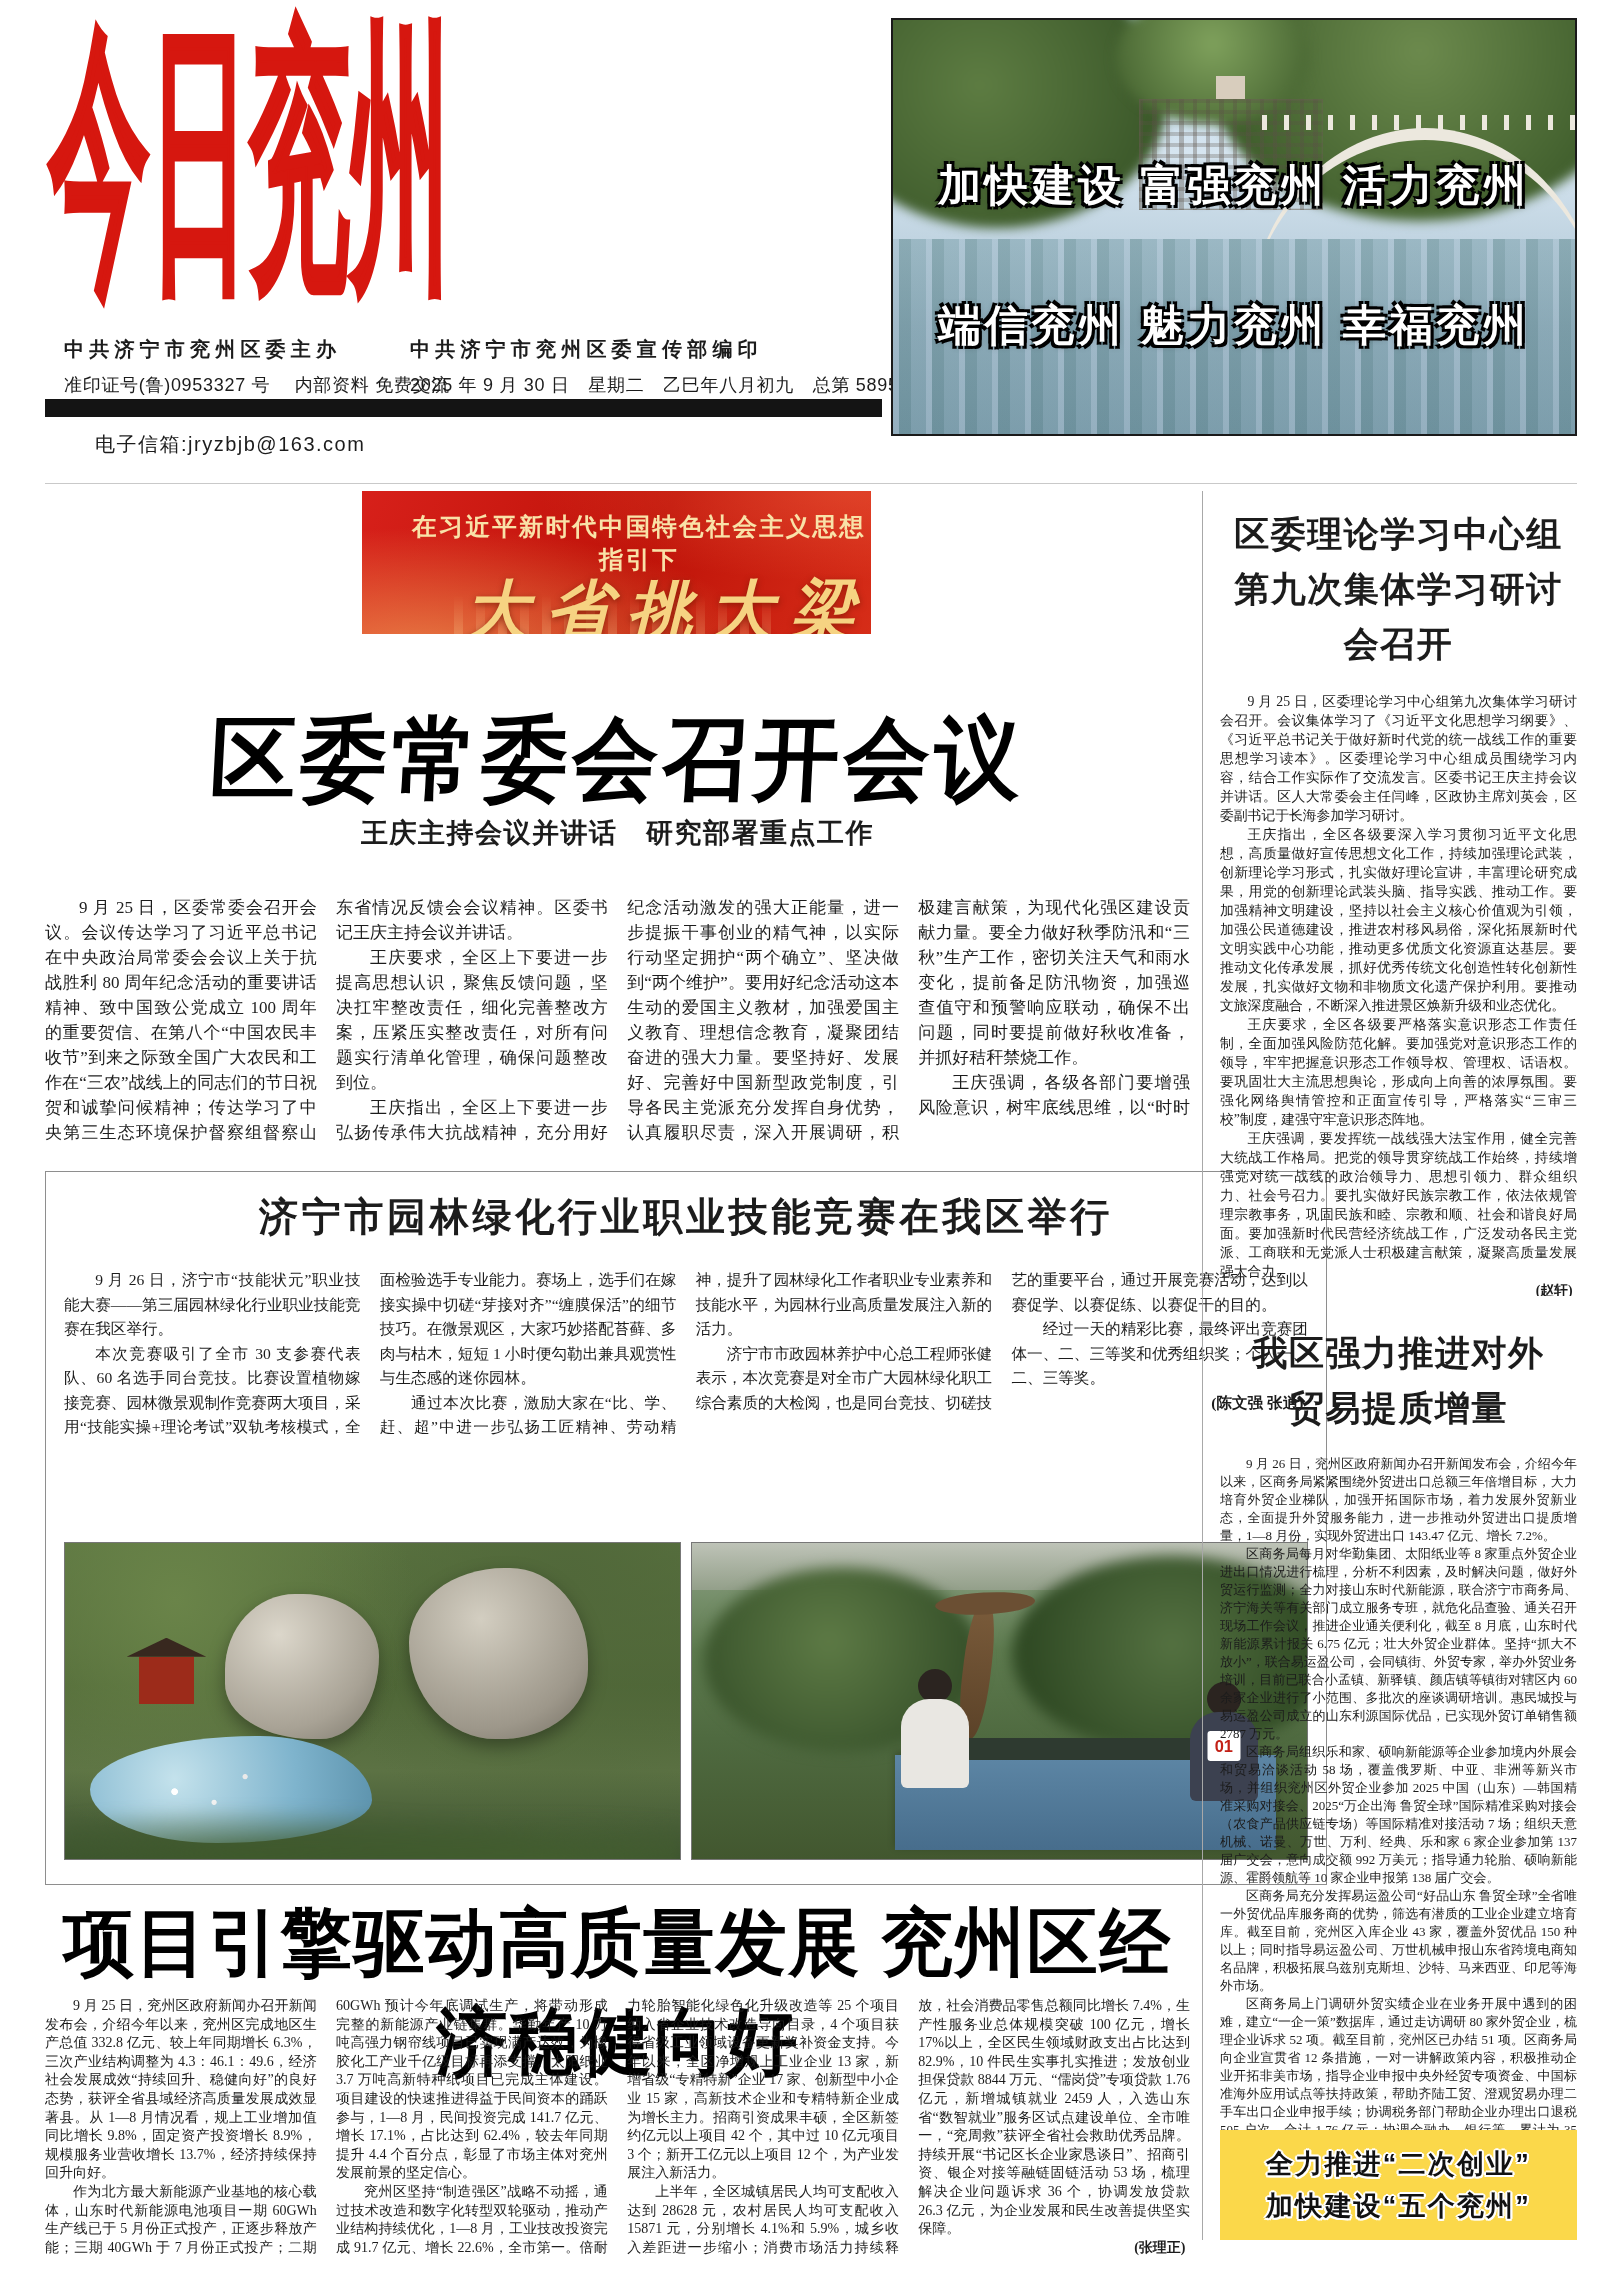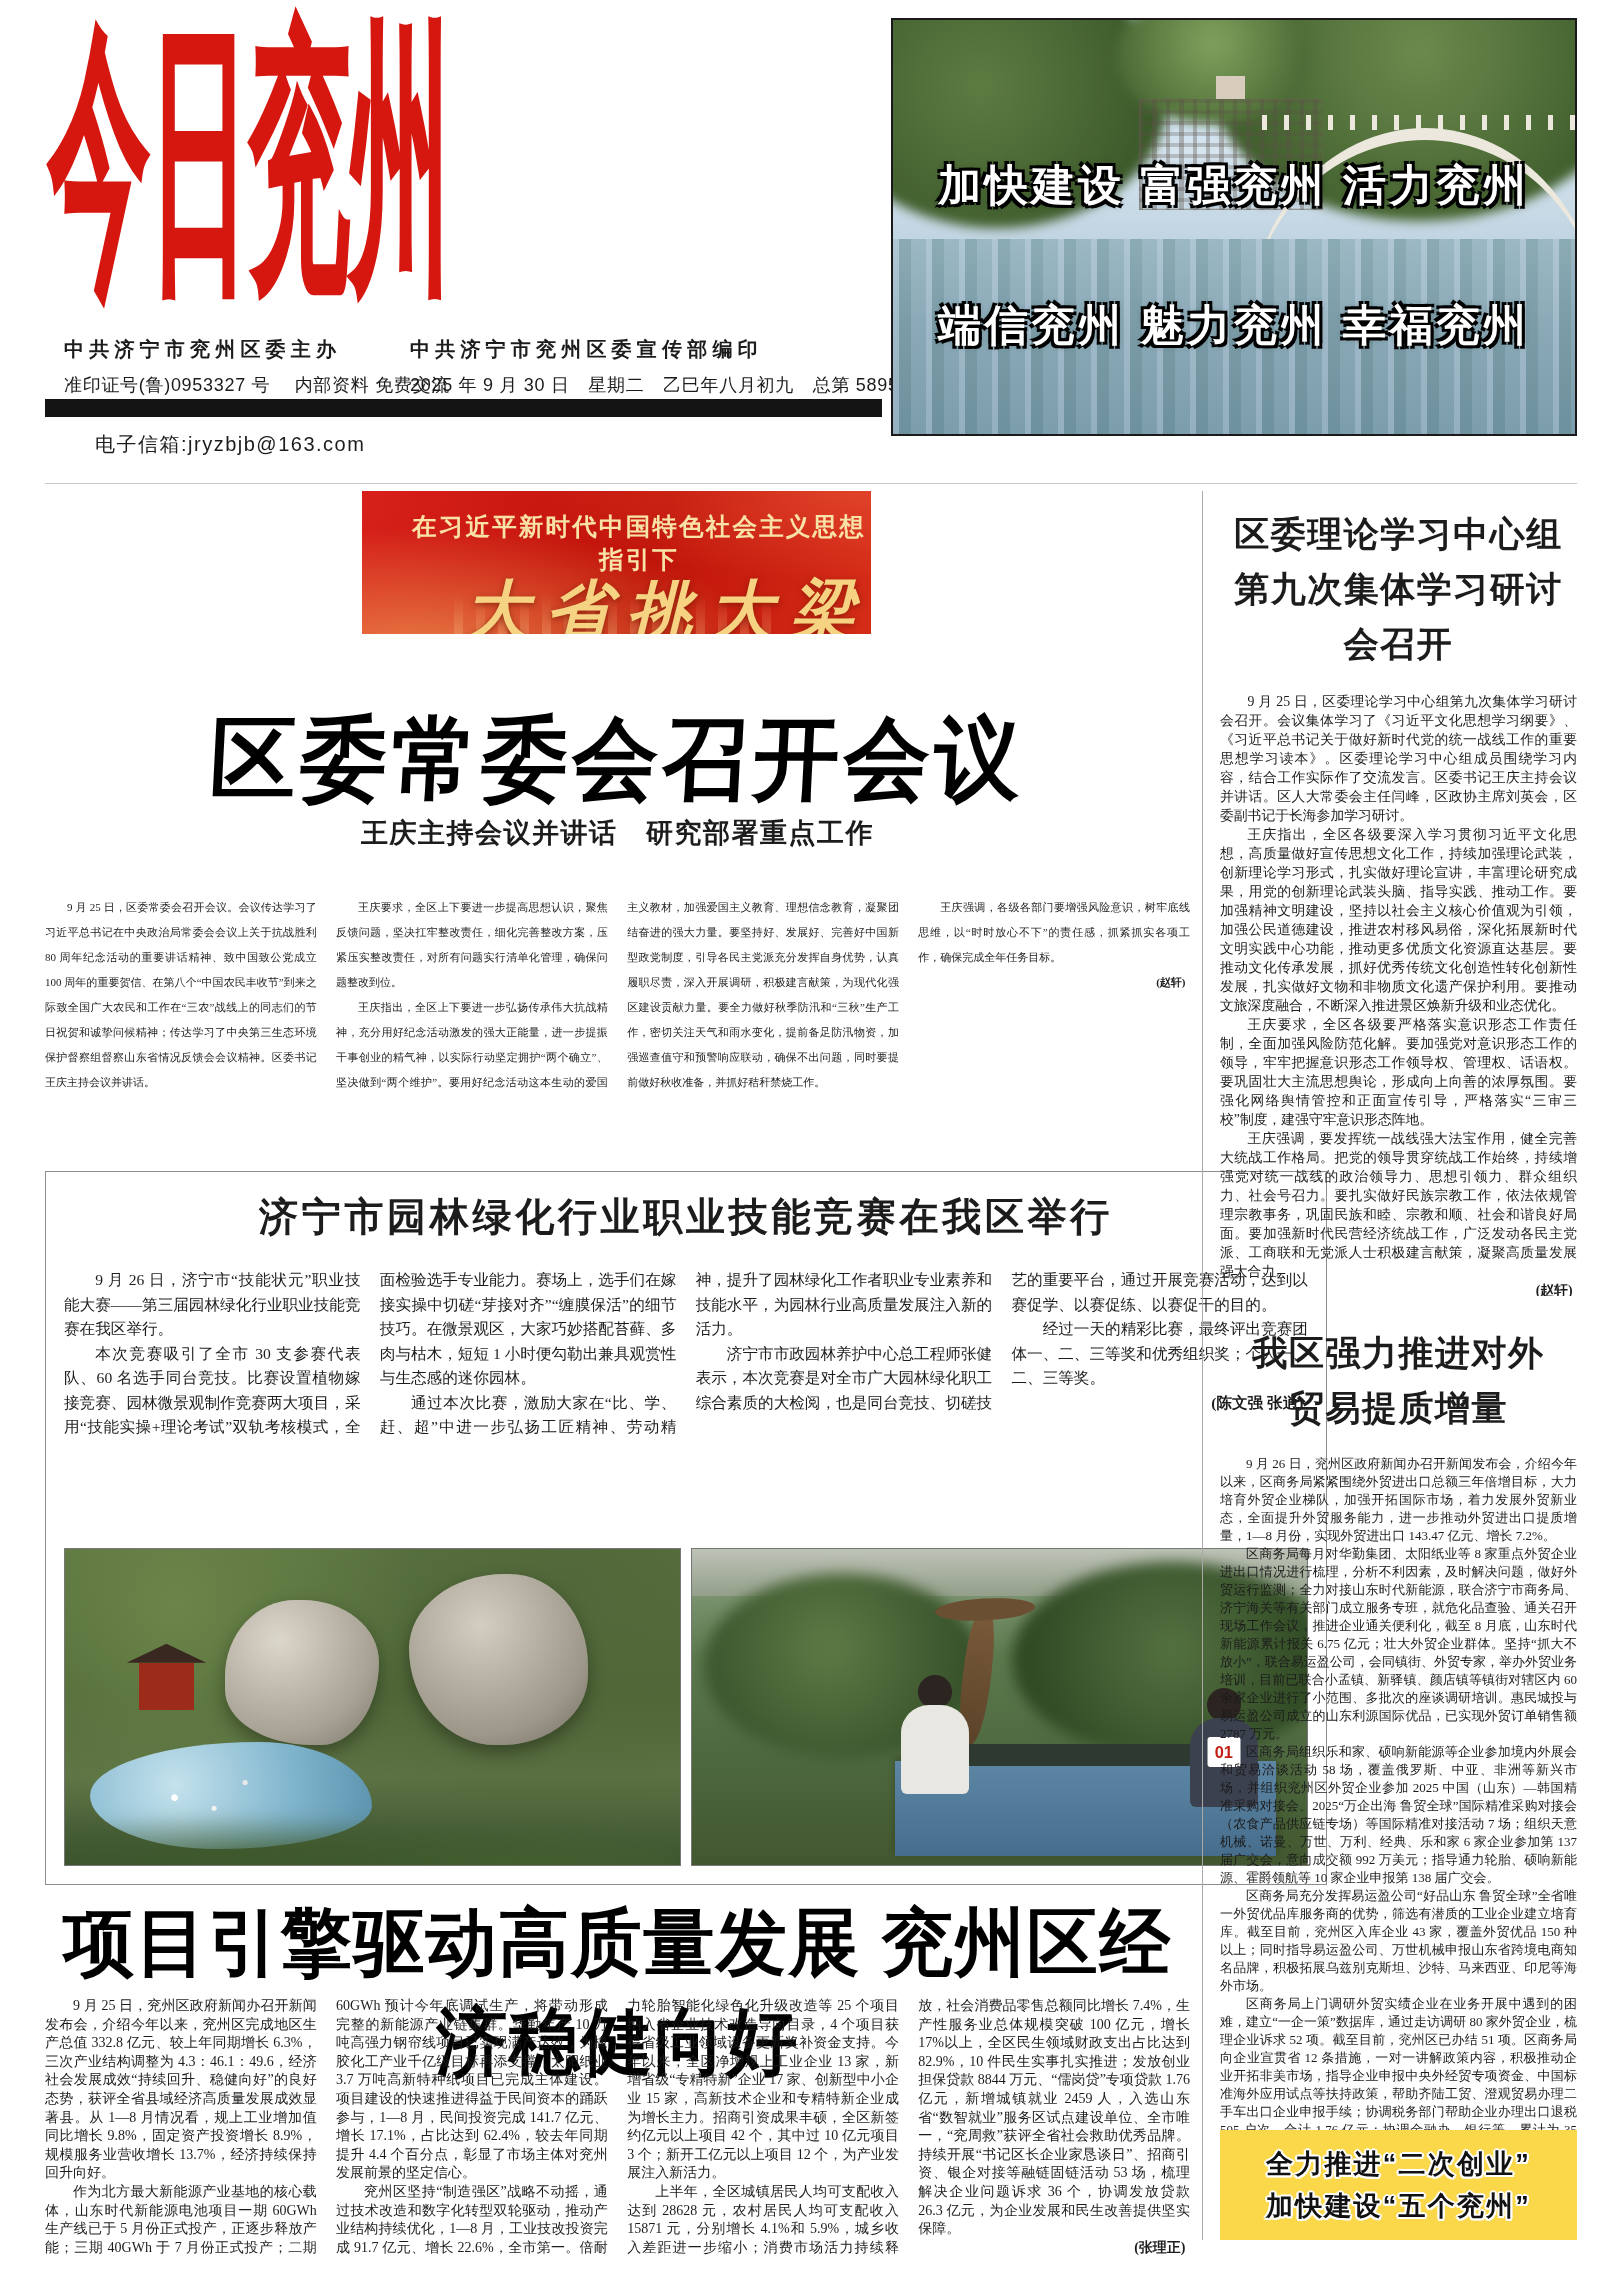--- a/index.html
+++ b/index.html
@@ -59,27 +59,27 @@
   
   .lead-headline{position:absolute;left:45px;top:702px;width:1145px;text-align:center;color:#000;
         font-family:"Liberation Sans","DejaVu Sans",sans-serif;font-weight:900;font-size:86px;
         letter-spacing:4.5px;transform:skewX(-3deg) scaleY(1.05);}
   .lead-subhead{position:absolute;left:45px;top:815px;width:1145px;text-align:center;
         font-family:"Liberation Sans","DejaVu Sans",sans-serif;font-weight:bold;font-size:27px;letter-spacing:1.5px;}
   .body-cols{column-gap:19.3px;text-align:justify;overflow:hidden;}
   .body-cols p{margin:0;text-indent:2em;}
   .byline{text-align:right;text-indent:0 !important;font-weight:bold;padding-right:4.5px;}
   .lead-body{position:absolute;left:45px;top:895px;width:1145px;height:265px;
-        column-count:4;font-size:11px;line-height:25px;}
+        column-count:4;font-size:17px;line-height:25px;}
   
   .garden-box{position:absolute;left:45px;top:1171px;width:1282px;height:714px;border:0.7px solid #8e8e8e;
         box-sizing:border-box;padding:12px 18px;}
   .garden-headline{text-align:center;font-weight:bold;font-size:39px;letter-spacing:3.7px;margin-top:6px;}
   .garden-body{margin-top:24px;height:262px;column-count:4;font-size:15.6px;line-height:24.5px;}
-  .photo-row{margin-top:18px;display:flex;gap:10.4px;height:318px;}
+  .photo-row{margin-top:12px;display:flex;gap:10.4px;height:318px;}
   .gphoto{flex:1;position:relative;overflow:hidden;border:0.7px solid #777;}
   
   .gphoto-a{background:radial-gradient(circle at 18% 18%,#6a8449,transparent 42%),
                       radial-gradient(circle at 82% 12%,#51683a,transparent 46%),
                       linear-gradient(180deg,#5a7340,#4e6636 45%,#5c7244 72%,#3c5230 100%);}
   .ga-rock{position:absolute;box-shadow:0 7.4px 18px rgba(0,0,0,.35);}
   .ga-rock.r1{left:26%;top:16%;width:25%;height:46%;border-radius:48% 52% 40% 60%/55% 45% 60% 40%;
         background:radial-gradient(circle at 35% 28%,#dcd7cb,#a8a295 65%,#7b766a);}
   .ga-rock.r2{left:56%;top:8%;width:29%;height:54%;border-radius:55% 45% 50% 50%/45% 55% 42% 58%;
         background:radial-gradient(circle at 40% 30%,#d3cec1,#9d978a 68%,#716c60);}

